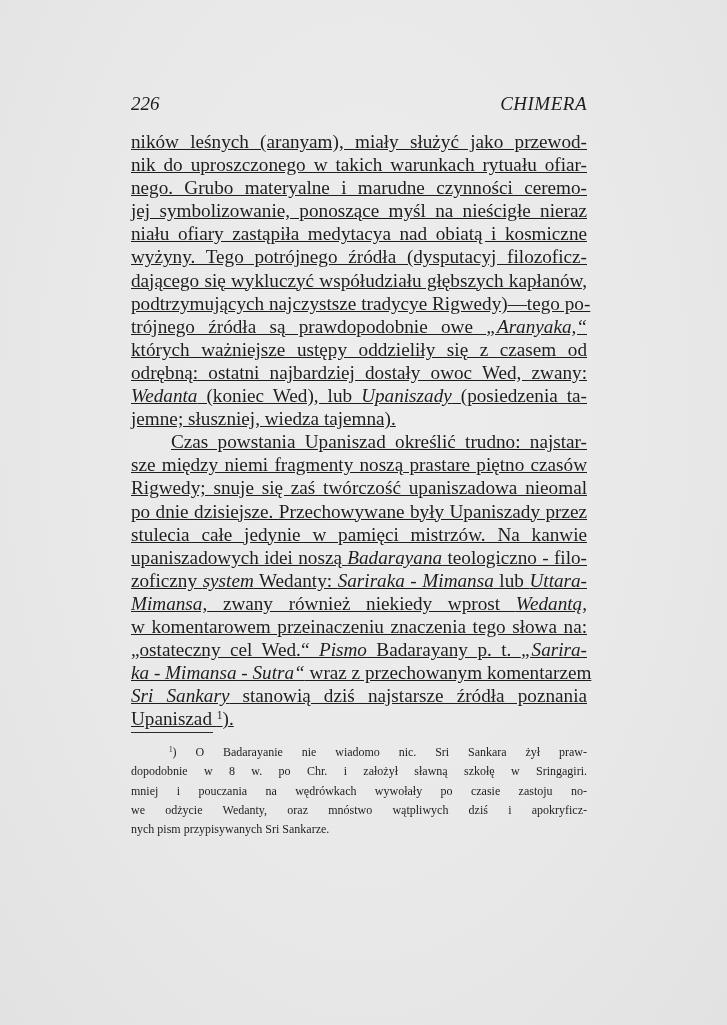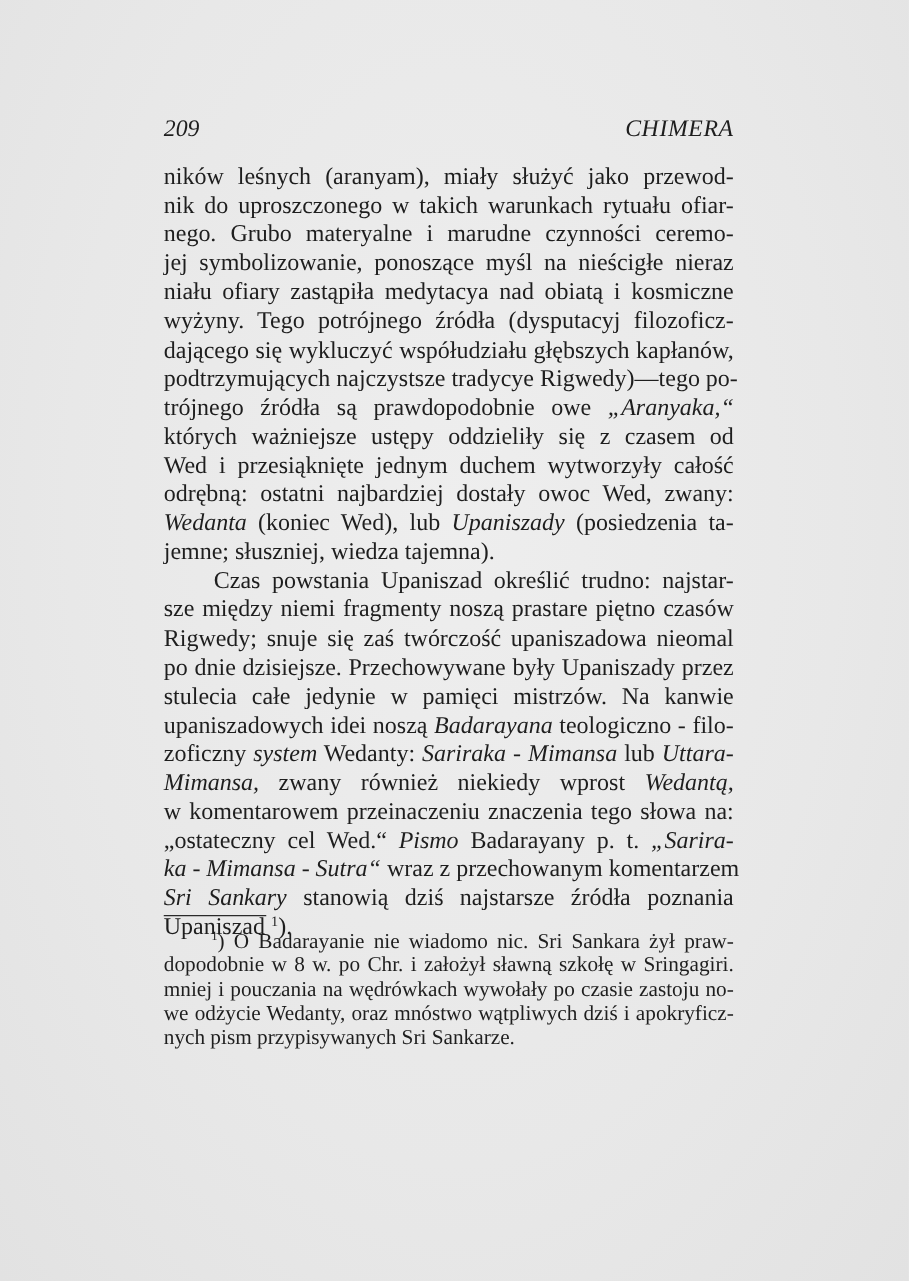--- a/index.html
+++ b/index.html
@@ -45,20 +45,21 @@
       letter-spacing: 0.5px;
     }
     .body-text {
       position: absolute;
       top: 130px;
       left: 0;
       width: 456px;
       font-family: "Liberation Serif", "DejaVu Serif", serif;
       font-size: 19.2px;
       line-height: 23.1px;
+      text-decoration: underline;
     }
     .line {
       display: block;
       text-align: justify;
       text-align-last: justify;
       white-space: nowrap;
       height: 23.1px;
       overflow: visible;
     }
     .line.last {
@@ -77,57 +78,56 @@
       width: 82px;
       height: 0;
       border-top: 1.2px solid #2a2a2a;
     }
     .footnotes {
       position: absolute;
       top: 743px;
       left: 0;
       width: 456px;
       font-family: "Liberation Serif", "DejaVu Serif", serif;
-      font-size: 17px;
+      font-size: 12px;
       line-height: 19.3px;
     }
     .footnotes .line {
       height: 19.3px;
     }
     .footnotes .line.indent {
       padding-left: 38px;
     }
     sup.fn-mark {
       font-size: 0.6em;
       vertical-align: 0.55em;
       line-height: 0;
     }
   </style>
 </head>
 <body>
 
 <div class="page">
 
   <div class="running-head">
-    <span class="page-number">209</span>
+    <span class="page-number">226</span>
     <span class="running-title">CHIMERA</span>
   </div>
 
   <div class="body-text">
     <span class="line"><span>ników leśnych (aranyam), miały służyć jako przewod-</span></span>
     <span class="line"><span>nik do uproszczonego w takich warunkach rytuału ofiar-</span></span>
     <span class="line"><span>nego. Grubo materyalne i marudne czynności ceremo-</span></span>
     <span class="line"><span>jej symbolizowanie, ponoszące myśl na nieścigłe nieraz</span></span>
     <span class="line"><span>niału ofiary zastąpiła medytacya nad obiatą i kosmiczne</span></span>
     <span class="line"><span>wyżyny. Tego potrójnego źródła (dysputacyj filozoficz-</span></span>
     <span class="line"><span>dającego się wykluczyć współudziału głębszych kapłanów,</span></span>
     <span class="line"><span>podtrzymujących najczystsze tradycye Rigwedy)—tego po-</span></span>
     <span class="line"><span>trójnego źródła są prawdopodobnie owe </span><span class="it">„Aranyaka,“</span></span>
     <span class="line"><span>których ważniejsze ustępy oddzieliły się z czasem od</span></span>
-    <span class="line"><span>Wed i przesiąknięte jednym duchem wytworzyły całość</span></span>
     <span class="line"><span>odrębną: ostatni najbardziej dostały owoc Wed, zwany:</span></span>
     <span class="line"><span class="it">Wedanta</span><span> (koniec Wed), lub </span><span class="it">Upaniszady</span><span> (posiedzenia ta-</span></span>
     <span class="line last"><span>jemne; słuszniej, wiedza tajemna).</span></span>
     <span class="line indent"><span>Czas powstania Upaniszad określić trudno: najstar-</span></span>
     <span class="line"><span>sze między niemi fragmenty noszą prastare piętno czasów</span></span>
     <span class="line"><span>Rigwedy; snuje się zaś twórczość upaniszadowa nieomal</span></span>
     <span class="line"><span>po dnie dzisiejsze. Przechowywane były Upaniszady przez</span></span>
     <span class="line"><span>stulecia całe jedynie w pamięci mistrzów. Na kanwie</span></span>
     <span class="line"><span>upaniszadowych idei noszą </span><span class="it">Badarayana</span><span> teologiczno - filo-</span></span>
     <span class="line"><span>zoficzny </span><span class="it">system</span><span> Wedanty: </span><span class="it">Sariraka - Mimansa</span><span> lub </span><span class="it">Uttara-</span></span>

